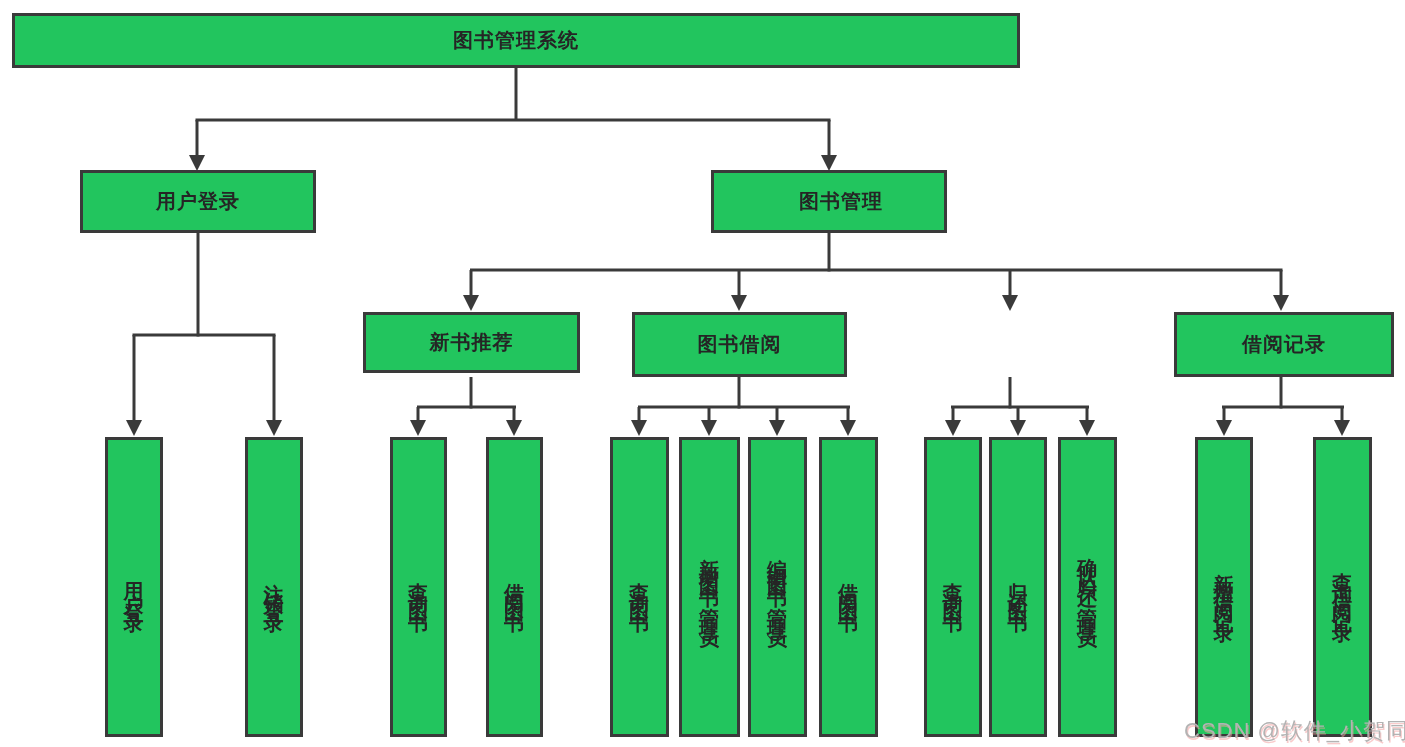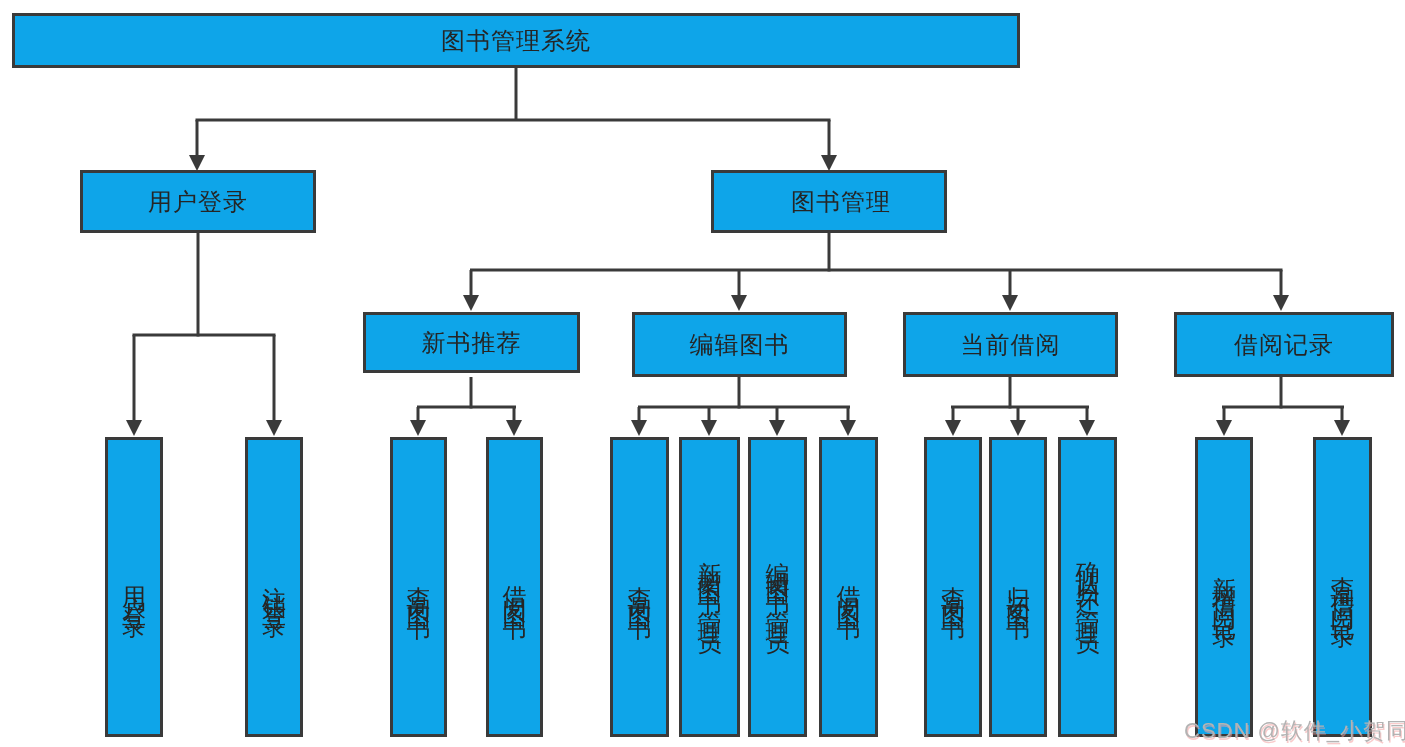--- a/index.html
+++ b/index.html
@@ -7,29 +7,30 @@
     position:relative;
     width:1405px;height:747px;
     background:#ffffff;
     font-family:"Liberation Sans","DejaVu Sans",sans-serif;
     overflow:hidden;
   }
   .edges{position:absolute;left:0;top:0;}
   .node{
     position:absolute;
     box-sizing:border-box;
-    background:#0ea5e9;
+    background:#22c55e;
     border:3px solid #3a3a3a;
     display:flex;
     align-items:center;
     justify-content:center;
     color:#252525;
-    font-size:24px;
+    font-size:20px;
     letter-spacing:1px;
     white-space:nowrap;
+    font-weight:bold;
   }
   .leaf{
     writing-mode:vertical-rl;
     text-orientation:mixed;
     letter-spacing:10px;
     line-height:1;
     white-space:normal;
   }
   .watermark{
     position:absolute;
@@ -112,22 +113,21 @@
       <polygon points="1334,420 1350,420 1342,436"></polygon>
     </g>
   </svg>
 
   <div class="node" style="left:12px;top:13px;width:1008px;height:55px;">图书管理系统</div>
 
   <div class="node" style="left:80px;top:170px;width:236px;height:63px;">用户登录</div>
   <div class="node" style="left:711px;top:170px;width:236px;height:63px;padding-left:24px;">图书管理</div>
 
   <div class="node" style="left:363px;top:312px;width:217px;height:61px;">新书推荐</div>
-  <div class="node" style="left:632px;top:312px;width:215px;height:65px;">编辑图书</div>
-  <div class="node" style="left:903px;top:312px;width:215px;height:65px;">当前借阅</div>
+  <div class="node" style="left:632px;top:312px;width:215px;height:65px;">图书借阅</div>
   <div class="node" style="left:1174px;top:312px;width:220px;height:65px;">借阅记录</div>
 
   <div class="node leaf" style="left:105px;top:437px;width:58px;height:300px;">用户登录</div>
   <div class="node leaf" style="left:245px;top:437px;width:58px;height:300px;">注销登录</div>
 
   <div class="node leaf" style="left:390px;top:437px;width:57px;height:300px;">查询图书</div>
   <div class="node leaf" style="left:486px;top:437px;width:57px;height:300px;">借阅图书</div>
 
   <div class="node leaf" style="left:610px;top:437px;width:59px;height:300px;">查询图书</div>
   <div class="node leaf" style="left:679px;top:437px;width:61px;height:300px;">新增图书（管理员）</div>

